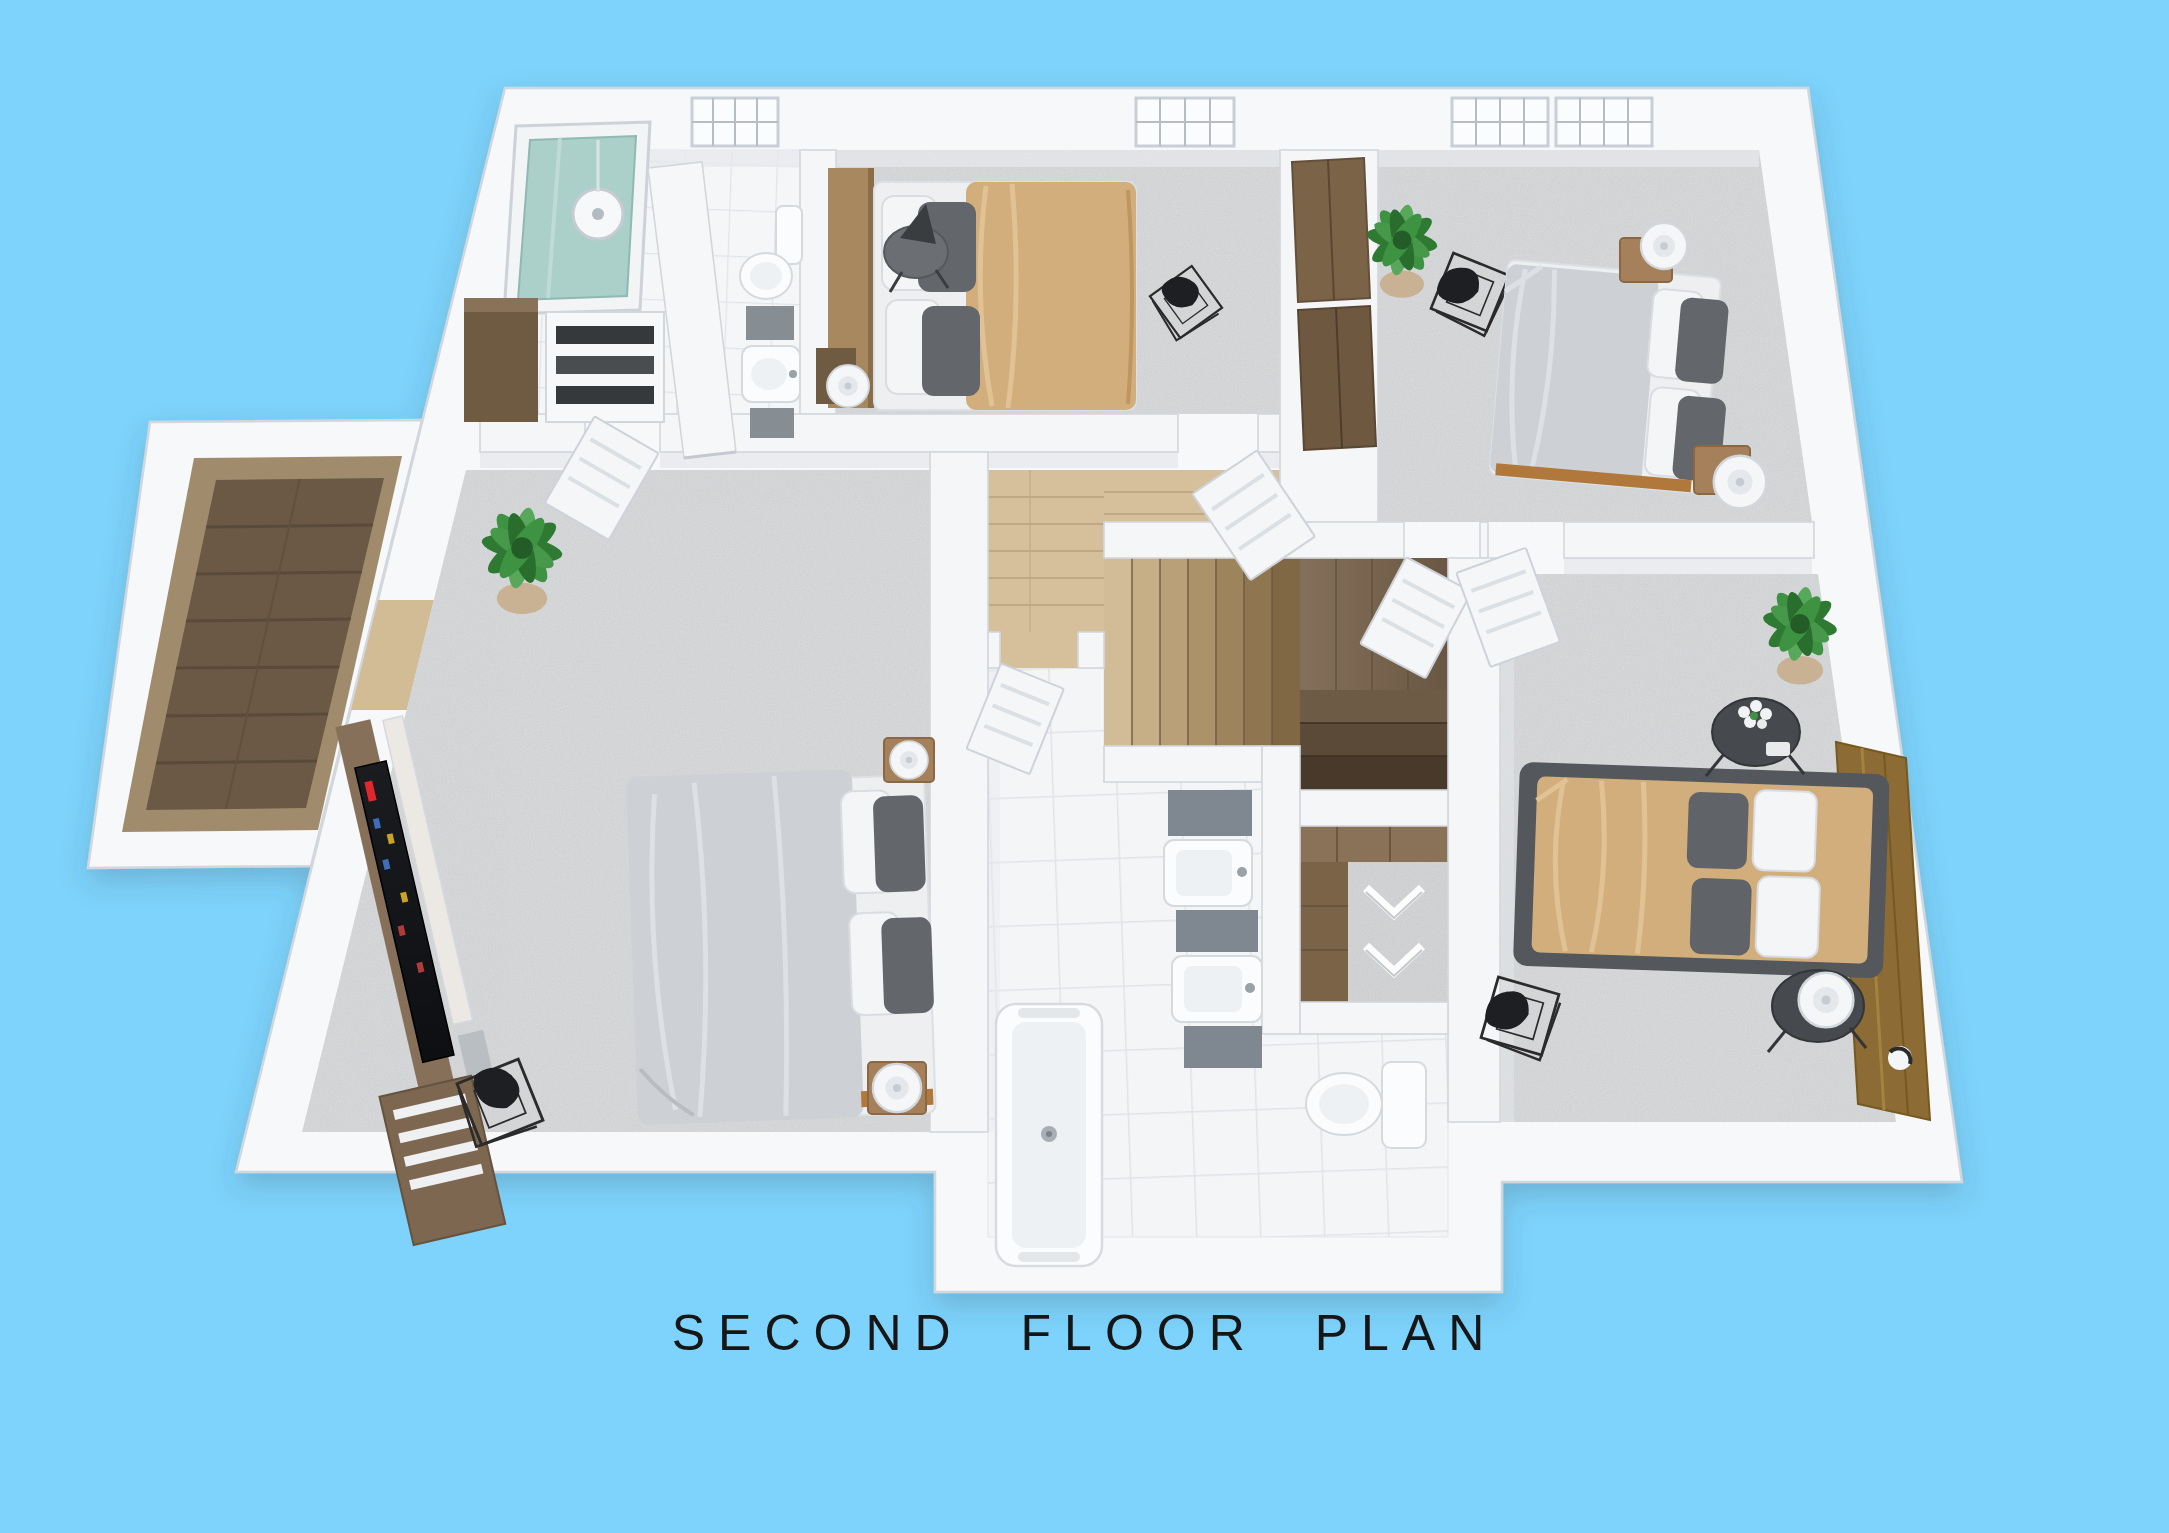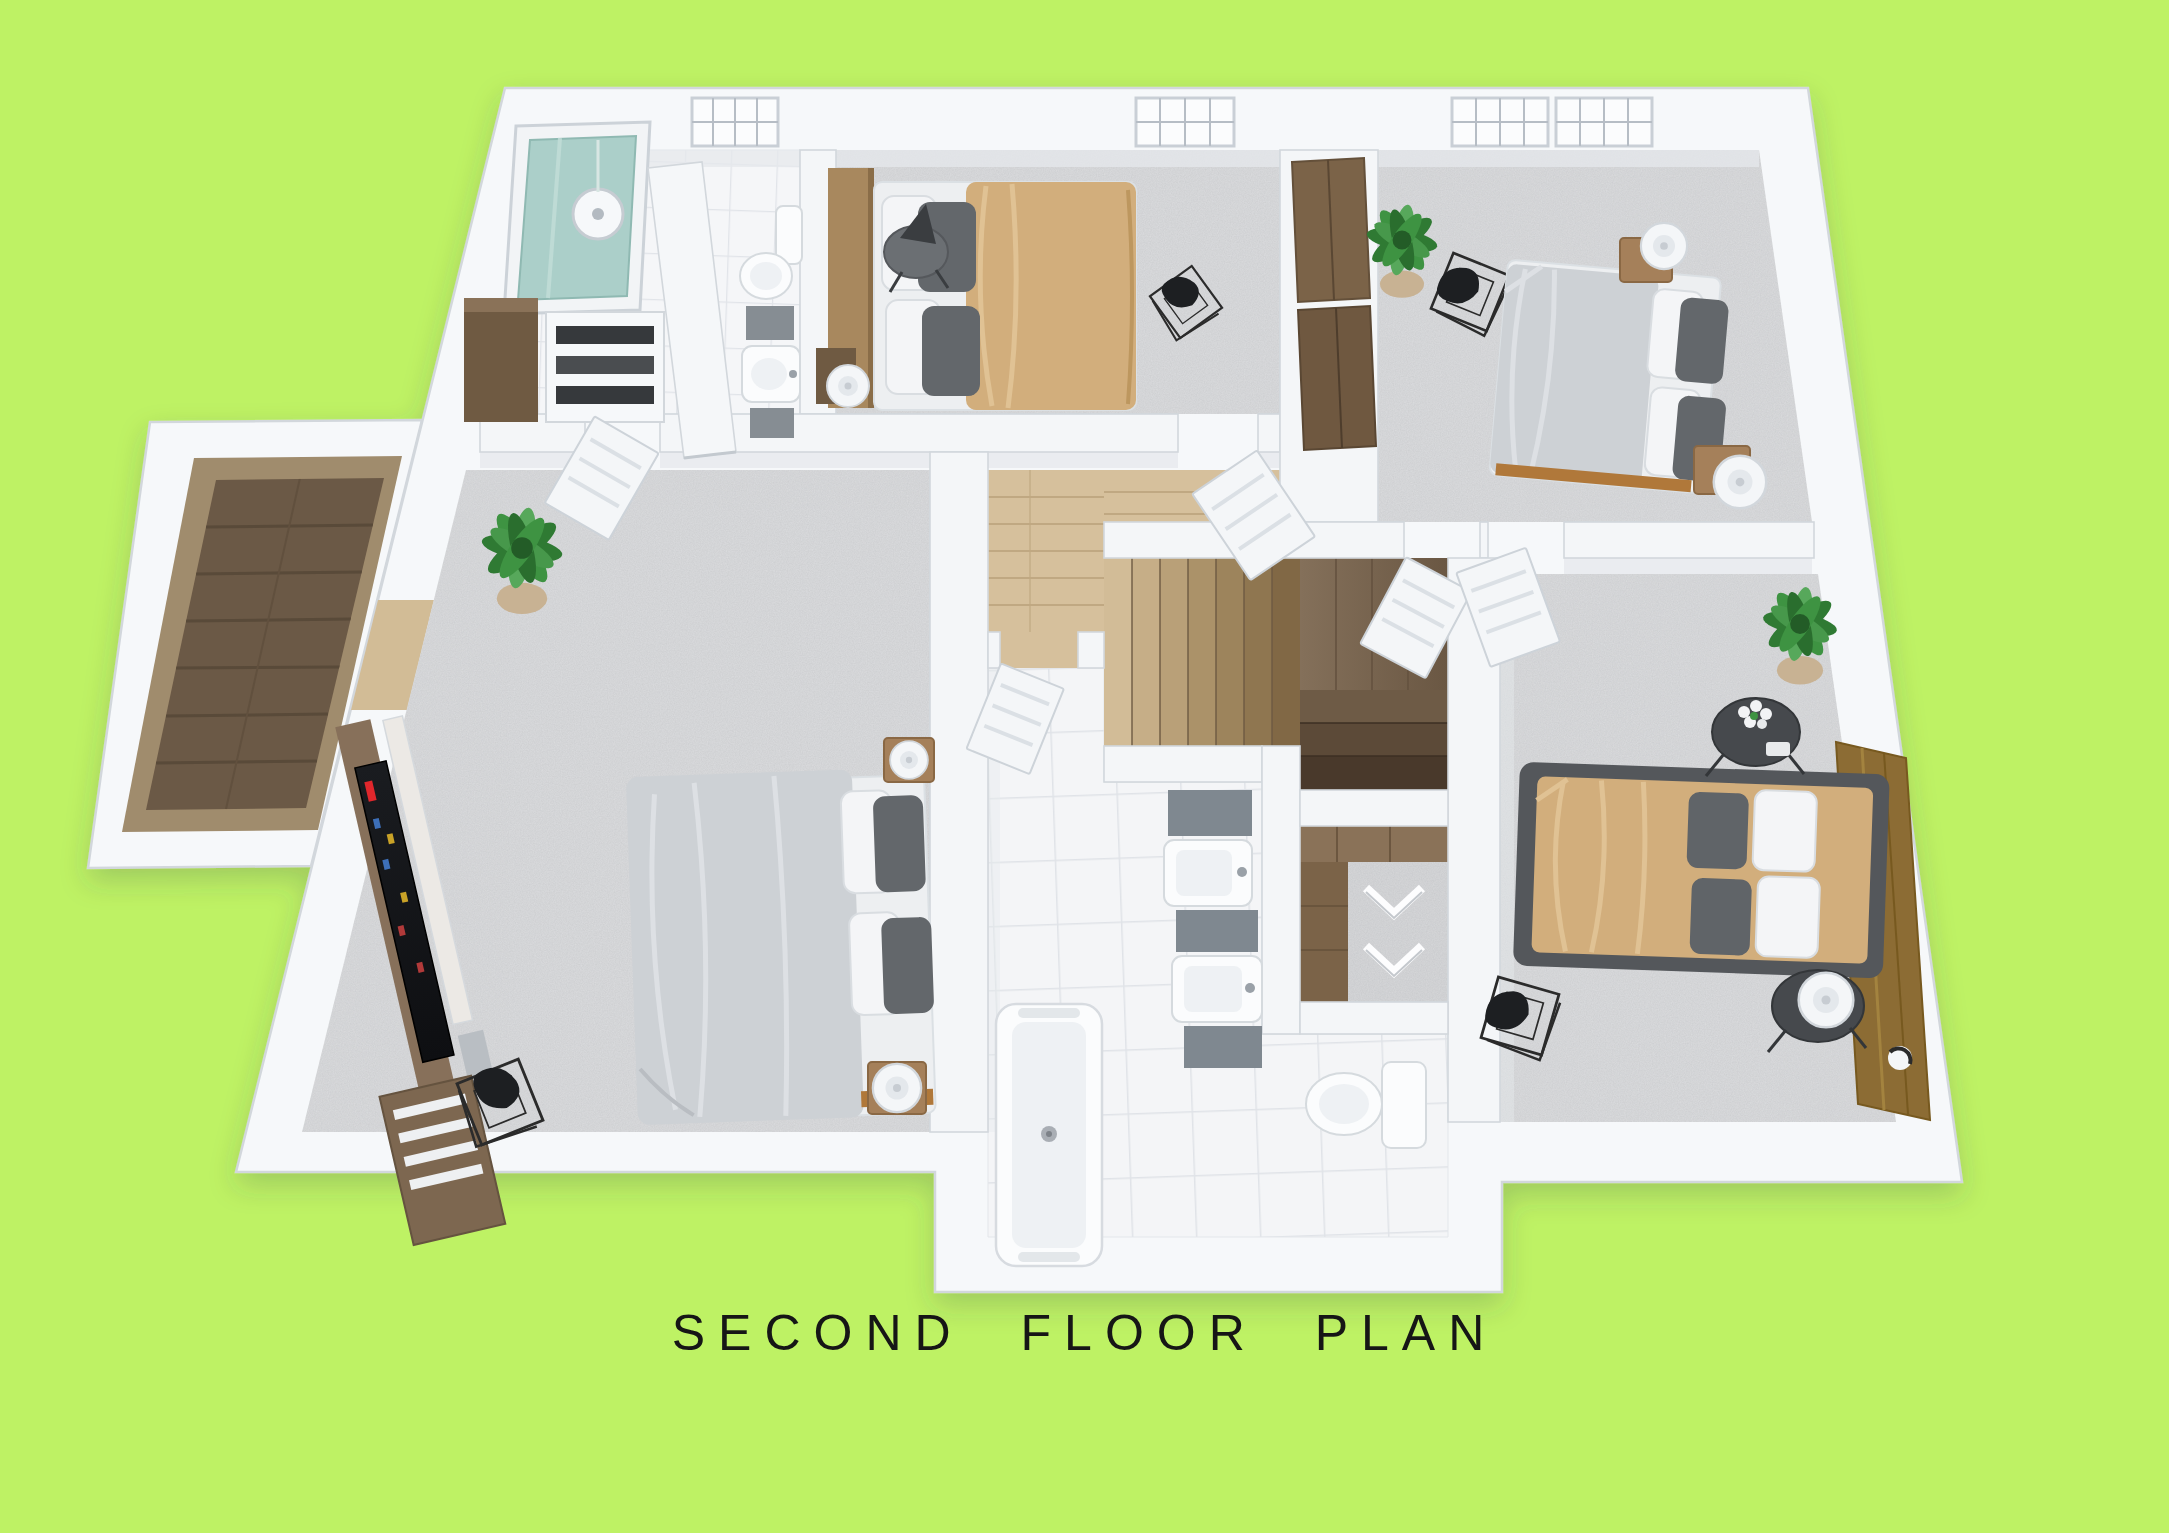--- a/index.html
+++ b/index.html
@@ -1,16 +1,16 @@
 <!DOCTYPE html>
 <html style="--background: #ffffff; --wall-fill: #f4f6f8; --wall-edge: #d2d7dc; --wall-face: #e6e9ed; --carpet: #dbdcde; --tile: #f4f5f7; --tile-line: #e0e3e8; --wood-hall: #d6c09c; --wood-stair-light: #d2bc97; --wood-stair-dark: #49392b; --wood-balcony: #6b5946; --wood-furniture: #9a7850; --bed-tan: #d2ae7c; --bed-gray: #cdd1d5; --pillow-white: #f4f5f7; --pillow-gray: #63676b; --headboard-leather: #8c6c34; --shower-glass: #a7ccc6; --plant-green: #3e9342; --tv-screen: #141518; --tv-accent: #e0272c; --wire-chair: #2b2b2b; --title-color: #161616;"><head>
 <meta charset="utf-8">
 <style>
   html,body{margin:0;padding:0;background:#ffffff;}
-  .stage{position:relative;width:2169px;height:1533px;background:#bef264;overflow:hidden;
+  .stage{position:relative;width:2169px;height:1533px;background:#7dd3fc;overflow:hidden;
          font-family:"Liberation Sans", sans-serif;}
   .stage svg{position:absolute;inset:0;display:block;}
   .plan-title{
     position:absolute; left:0; top:1304px; width:100%;
     text-align:center;
     font-size:50px; font-weight:400;
     letter-spacing:13px; word-spacing:30px;
     color:var(--title-color,#161616);
     font-family:"Liberation Sans", sans-serif;
     user-select:none;

